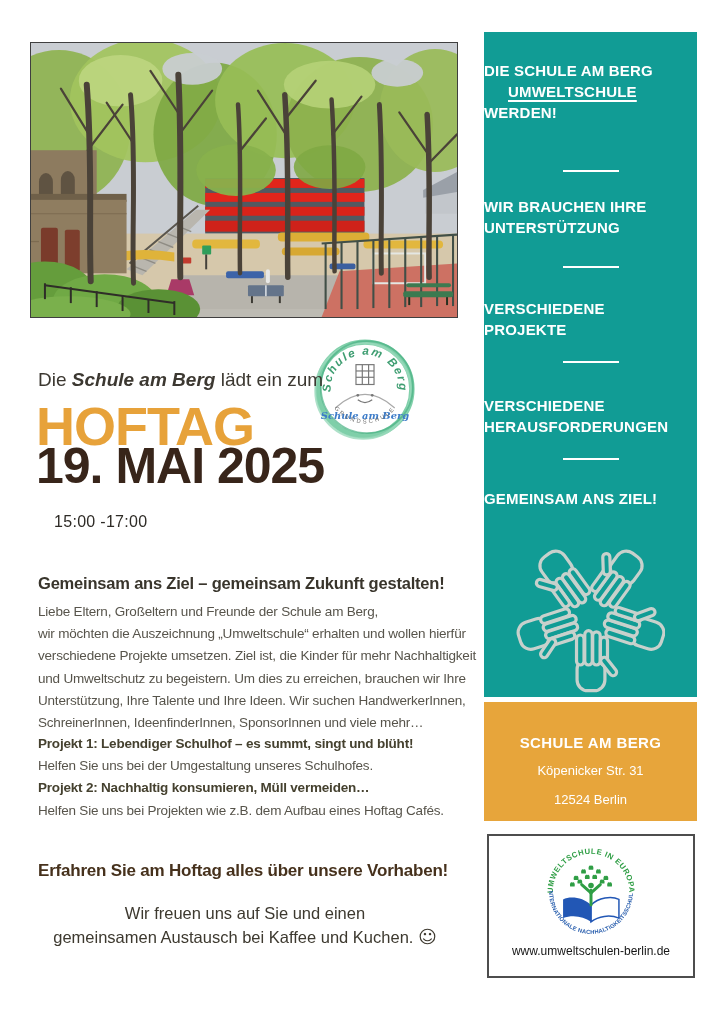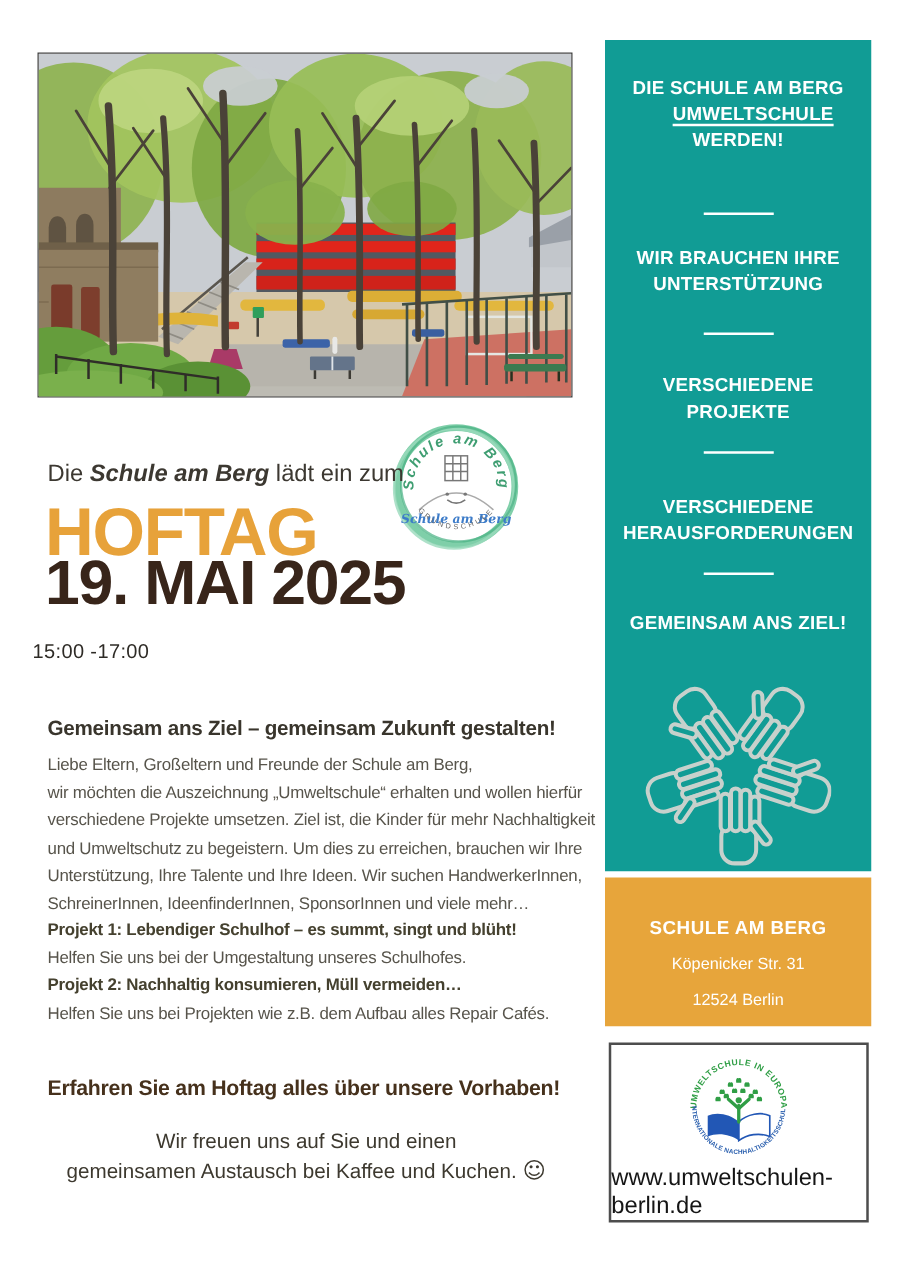--- a/index.html
+++ b/index.html
@@ -8,45 +8,45 @@
   
   .photo{position:absolute;left:30px;top:42px;width:428px;height:276px;border:1px solid #3f3f3f;box-sizing:border-box;}
   .photo svg{display:block;width:100%;height:100%;}
   
   .school-logo{position:absolute;left:310px;top:334px;width:110px;height:110px;}
   
   .invite{position:absolute;left:38px;top:369px;font-size:19px;color:#3C3831;white-space:nowrap;}
   .invite .bi{font-weight:bold;font-style:italic;}
   .hoftag{position:absolute;left:36px;top:398px;font-size:54px;line-height:1.05;font-weight:bold;color:#E7A23A;letter-spacing:-1px;}
   .date{position:absolute;left:36px;top:441px;font-size:50px;line-height:1.0;font-weight:bold;color:#38251A;letter-spacing:-1px;white-space:nowrap;}
-  .time{position:absolute;left:26px;top:513px;font-size:16px;color:#2E2B26;letter-spacing:.3px;}
+  .time{position:absolute;left:54px;top:513px;font-size:16px;color:#2E2B26;letter-spacing:.3px;}
   
   .heading{position:absolute;left:38px;top:574px;font-size:16.5px;font-weight:bold;color:#39352C;white-space:nowrap;letter-spacing:-.2px;text-align:right;}
   .para{position:absolute;left:38px;top:601px;font-size:13.5px;line-height:22.2px;color:#57544B;white-space:nowrap;letter-spacing:-.2px;}
   .projects{position:absolute;left:38px;top:733px;font-size:13.5px;line-height:22.2px;color:#57544B;white-space:nowrap;letter-spacing:-.2px;}
   .projects .pt{font-weight:bold;color:#45412F;}
   .cta{position:absolute;left:38px;top:861px;font-size:17px;font-weight:bold;color:#46311C;white-space:nowrap;letter-spacing:-.2px;}
   .closing{position:absolute;left:30px;top:901px;width:430px;text-align:center;font-size:16.5px;line-height:24px;color:#3D392F;}
   .smiley{font-family:"DejaVu Sans",sans-serif;font-size:18px;}
   
   .sidebar{position:absolute;left:484px;top:32px;width:213px;height:665px;background:#119C95;color:#fff;}
-  .sb-block{position:absolute;left:0;width:100%;text-align:center;font-weight:bold;font-size:15px;line-height:21px;letter-spacing:.2px;}
+  .sb-block{position:absolute;left:0;width:100%;text-align:left;font-weight:bold;font-size:15px;line-height:21px;letter-spacing:.2px;}
   .sb-block .u{text-decoration:underline;text-underline-offset:3px;text-decoration-thickness:2px;padding-left:24px;}
   .sb-div{position:absolute;left:50%;transform:translateX(-50%);width:56px;border-top:2px solid #fff;}
   .hands{position:absolute;left:50%;transform:translateX(-50%);top:498px;width:150px;height:160px;}
   
   .contact{position:absolute;left:484px;top:702px;width:213px;height:119px;background:#E7A53B;color:#fff;text-align:center;}
   .c-name{margin-top:32px;font-size:15px;font-weight:bold;letter-spacing:.4px;}
   .c-line{font-size:13px;line-height:16.5px;margin-top:12px;}
   .c-line:first-of-type{margin-top:4px;}
   
   .ecobox{position:absolute;left:487px;top:834px;width:208px;height:144px;border:2px solid #4d4d4d;box-sizing:border-box;background:#fff;
           display:flex;flex-direction:column;align-items:center;justify-content:flex-start;}
   .ecobox svg{width:108px;height:108px;margin-top:2px;}
-  .eco-url{font-size:19px;color:#151515;margin-top:-2px;}
+  .eco-url{font-size:12px;color:#151515;margin-top:-2px;}
 </style>
 </head>
 <body>
 
 <div class="page">
 
   <div class="photo">
     <svg viewBox="0 0 428 276" preserveAspectRatio="none">
       <rect width="428" height="276" fill="#c9cdd2"></rect>
       <rect x="396" y="146" width="32" height="26" fill="#c2c6cb"></rect>
@@ -237,21 +237,21 @@
     <div>wir möchten die Auszeichnung „Umweltschule“ erhalten und wollen hierfür</div>
     <div>verschiedene Projekte umsetzen. Ziel ist, die Kinder für mehr Nachhaltigkeit</div>
     <div>und Umweltschutz zu begeistern. Um dies zu erreichen, brauchen wir Ihre</div>
     <div>Unterstützung, Ihre Talente und Ihre Ideen. Wir suchen HandwerkerInnen,</div>
     <div>SchreinerInnen, IdeenfinderInnen, SponsorInnen und viele mehr…</div>
   </div>
   <div class="projects">
     <div class="pt">Projekt 1: Lebendiger Schulhof – es summt, singt und blüht!</div>
     <div>Helfen Sie uns bei der Umgestaltung unseres Schulhofes.</div>
     <div class="pt">Projekt 2: Nachhaltig konsumieren, Müll vermeiden…</div>
-    <div>Helfen Sie uns bei Projekten wie z.B. dem Aufbau alles Repair Cafés.</div>
+    <div>Helfen Sie uns bei Projekten wie z.B. dem Aufbau eines Hoftag Cafés.</div>
   </div>
   <div class="cta">Erfahren Sie am Hoftag alles über unsere Vorhaben!</div>
   <div class="closing">
     <div>Wir freuen uns auf Sie und einen</div>
     <div><span>gemeinsamen Austausch bei Kaffee und Kuchen.</span> <span class="smiley">☺</span></div>
   </div>
 
   <div class="sidebar">
     <div class="sb-block" style="top:28px">
       <div>DIE SCHULE AM BERG</div>

